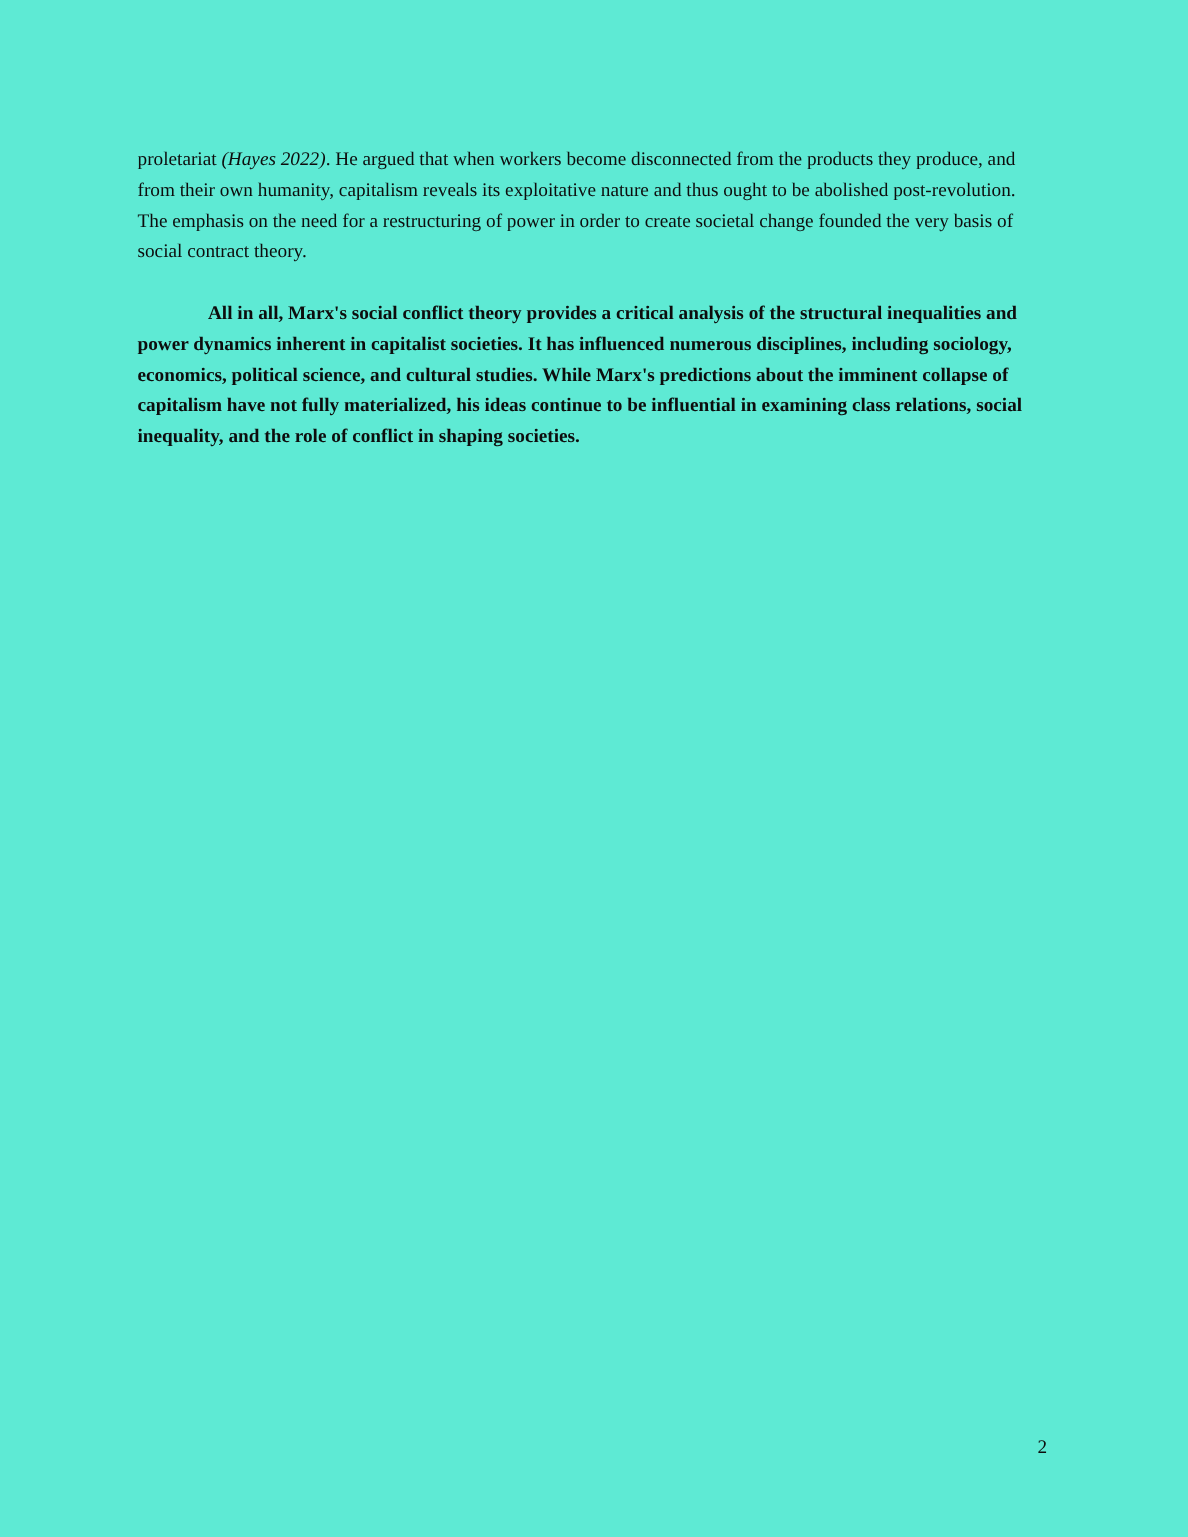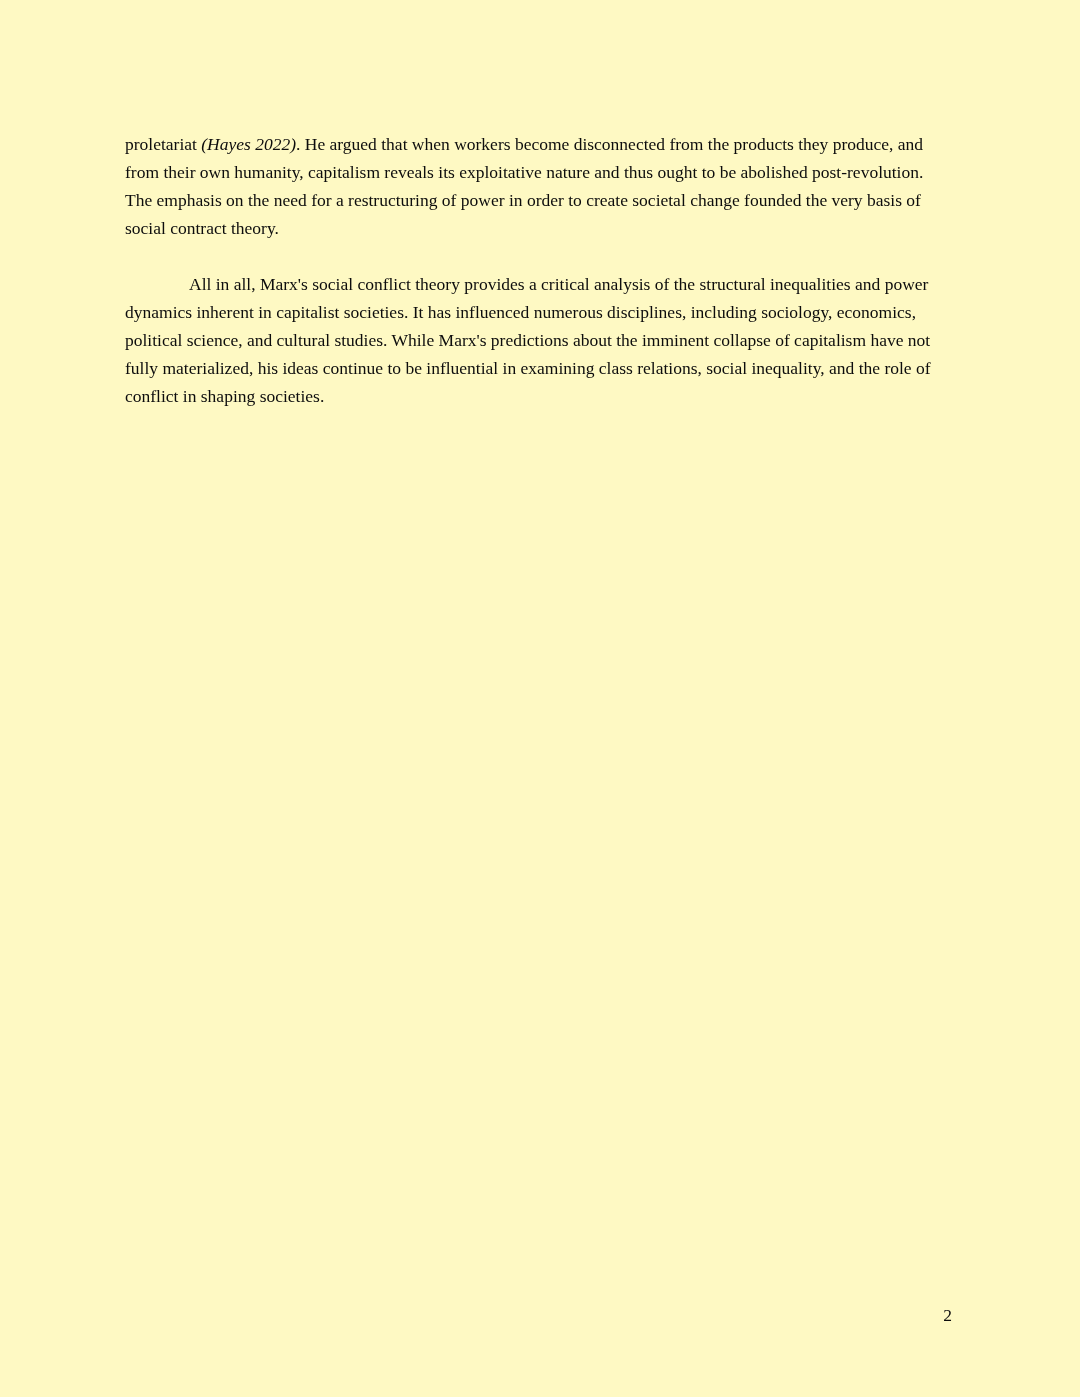--- a/index.html
+++ b/index.html
@@ -4,40 +4,41 @@
 <style>
   html, body {
     margin: 0;
     padding: 0;
     background: #ffffff;
   }
   .page {
     position: relative;
     width: 1080px;
     height: 1397px;
-    background: #fef9c3;
+    background: #5eead4;
     margin: 0 auto;
     overflow: hidden;
     font-family: "Liberation Serif", "DejaVu Serif", serif;
     color: #0d0d0d;
   }
   .content {
     position: absolute;
     top: 130px;
     left: 125px;
     width: 815px;
     font-size: 17.5px;
     line-height: 28px;
     text-align: left;
   }
   .paragraph {
     margin: 0 0 28px 0;
   }
   .paragraph.indented {
     text-indent: 64px;
+    font-weight: bold;
   }
   .italic {
     font-style: italic;
   }
   .page-number {
     position: absolute;
     right: 128px;
     bottom: 72px;
     font-size: 17.5px;
     line-height: 20px;

